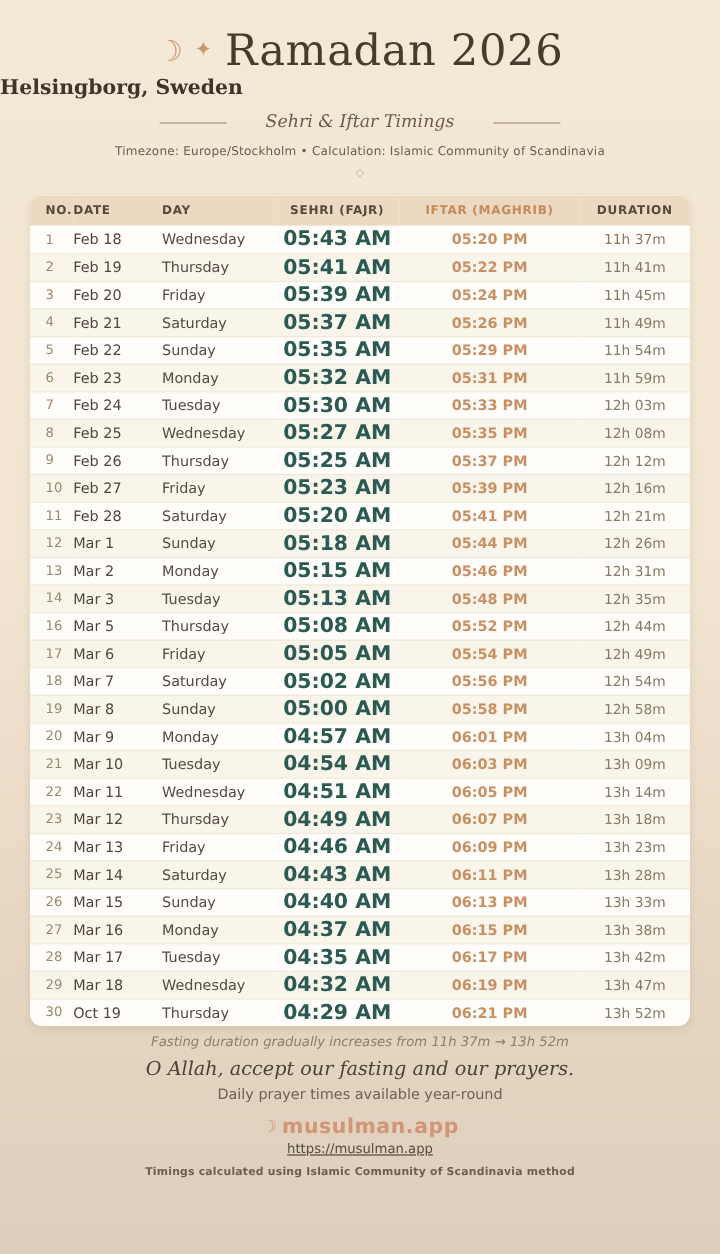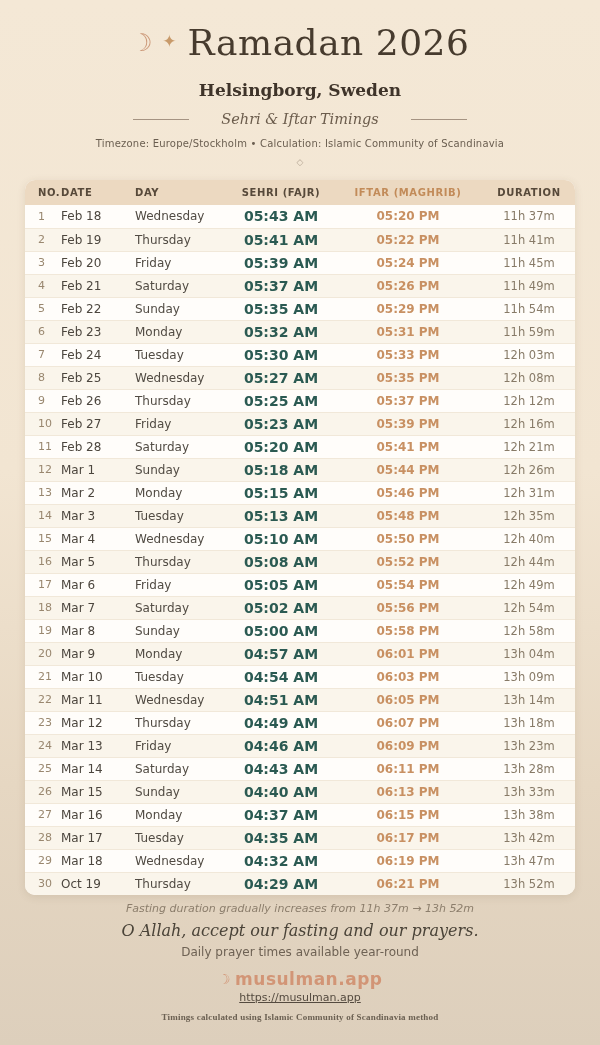--- a/index.html
+++ b/index.html
@@ -9,21 +9,21 @@
     width: 600px; height: 1045px; overflow: hidden;
     background: linear-gradient(180deg, #f4e8d6 0%, #f2e5d2 45%, #e6d7c2 75%, #ddcfbc 100%);
     padding-top: 22px;
   }
   
   .title-row { text-align: center; color: #473b2e; }
   .title-row .glyphs { display: inline-block; vertical-align: middle; margin-right: 6px; }
   .crescent { display: inline-block; color: #cc9878; font-size: 24px; transform: scaleX(-1); line-height: 1; }
   .sparkle { display: inline-block; color: #c89a6a; font-size: 17px; vertical-align: 4px; margin-left: 5px; line-height: 1; }
   .page-title { display: inline-block; vertical-align: middle; font-family: "DejaVu Serif", "Liberation Serif", serif; font-size: 36px; font-weight: 400; letter-spacing: 0.5px; color: #473b2e; }
-  .location { text-align: center; font-family: "DejaVu Serif", "Liberation Serif", serif; font-size: 17px; font-weight: bold; color: #3f342a; margin-top: 17px; }
+  .location { font-family: "DejaVu Serif", "Liberation Serif", serif; font-size: 17px; font-weight: bold; color: #3f342a; margin-top: 0; }
   .subtitle-row { display: flex; align-items: center; justify-content: center; margin-top: 11px; }
   .subtitle-row .line { width: 56px; height: 1px; background: #a59382; }
   .subtitle { font-family: "DejaVu Serif", "Liberation Serif", serif; font-style: italic; font-size: 14.5px; color: #6b5c4c; margin: 0 32px; }
   .meta { text-align: center; font-size: 10px; color: #6a5e50; margin-top: 11px; letter-spacing: 0.2px; }
   .diamond { text-align: center; color: #b7a896; font-size: 9px; margin-top: 8px; }
   
   .card {
     width: 550px; margin: 13px auto 0 auto;
     background: #fffdfa; border-radius: 10px;
     box-shadow: 0 2px 8px rgba(90,70,45,0.12);
@@ -41,33 +41,33 @@
   th.col-day  { width: 94px;  text-align: left; }
   th.col-sehri{ width: 104px; text-align: center; }
   th.col-iftar{ width: 150px; text-align: center; }
   th.col-duration { text-align: center; }
   tbody td { height: 23px; font-size: 12px; border-top: 1px solid #f1e8d9; }
   tbody tr:first-child td { border-top: none; }
   tbody tr:nth-child(even) { background: #faf5eb; }
   td.col-no   { text-align: left; padding-left: 13px; font-size: 11px; color: #99876f; }
   td.col-date { text-align: left; color: #4c463e; }
   td.col-day  { text-align: left; color: #514b43; }
-  td.col-sehri{ text-align: center; font-weight: bold; font-size: 14px; color: #2b5a52; }
+  td.col-sehri{ text-align: center; font-weight: bold; font-size: 17px; color: #2b5a52; }
   td.col-iftar{ text-align: center; font-weight: bold; font-size: 12px; color: #c89062; }
   td.col-duration { text-align: center; font-size: 11.5px; color: #877a67; }
   
   .fasting-note { text-align: center; margin-top: 7px; font-style: italic; font-size: 11px; color: #8c7e6c; }
   .dua { text-align: center; margin-top: 6px; font-family: "DejaVu Serif", "Liberation Serif", serif; font-style: italic; font-size: 16px; color: #4a4338; }
   .daily { text-align: center; margin-top: 5px; font-size: 12px; color: #6e6254; }
   .brand-row { text-align: center; margin-top: 10px; color: #d29576; font-size: 17px; font-weight: bold; }
   .brand-row .crescent-small { display: inline-block; transform: scaleX(-1); font-size: 14px; font-weight: normal; margin-right: 5px; vertical-align: 1px; }
   .brand-name { letter-spacing: 0.5px; text-decoration: none; color: #d29576; }
   .url { text-align: center; margin-top: 2px; font-size: 11px; color: #544a3f; text-decoration: underline; }
   .url a { color: #544a3f; text-decoration: none; }
-  .method { text-align: center; margin-top: 8px; font-size: 9px; font-weight: bold; color: #6b6052; letter-spacing: 0.2px; font-family: Liberation Serif, serif; }
+  .method { text-align: center; margin-top: 8px; font-size: 9px; font-weight: bold; color: #6b6052; letter-spacing: 0.2px; }
 </style>
 </head>
 <body>
 
 <div class="page">
 
   <div class="title-row">
     <span class="glyphs">
       <span class="crescent">☾</span>
       <span class="sparkle">✦</span>
@@ -204,28 +204,20 @@
           </tr>
           <tr>
             <td class="col-no">14</td>
             <td class="col-date">Mar 3</td>
             <td class="col-day">Tuesday</td>
             <td class="col-sehri">05:13 AM</td>
             <td class="col-iftar">05:48 PM</td>
             <td class="col-duration">12h 35m</td>
           </tr>
           <tr>
-            <td class="col-no">15</td>
-            <td class="col-date">Mar 4</td>
-            <td class="col-day">Wednesday</td>
-            <td class="col-sehri">05:10 AM</td>
-            <td class="col-iftar">05:50 PM</td>
-            <td class="col-duration">12h 40m</td>
-          </tr>
-          <tr>
             <td class="col-no">16</td>
             <td class="col-date">Mar 5</td>
             <td class="col-day">Thursday</td>
             <td class="col-sehri">05:08 AM</td>
             <td class="col-iftar">05:52 PM</td>
             <td class="col-duration">12h 44m</td>
           </tr>
           <tr>
             <td class="col-no">17</td>
             <td class="col-date">Mar 6</td>

